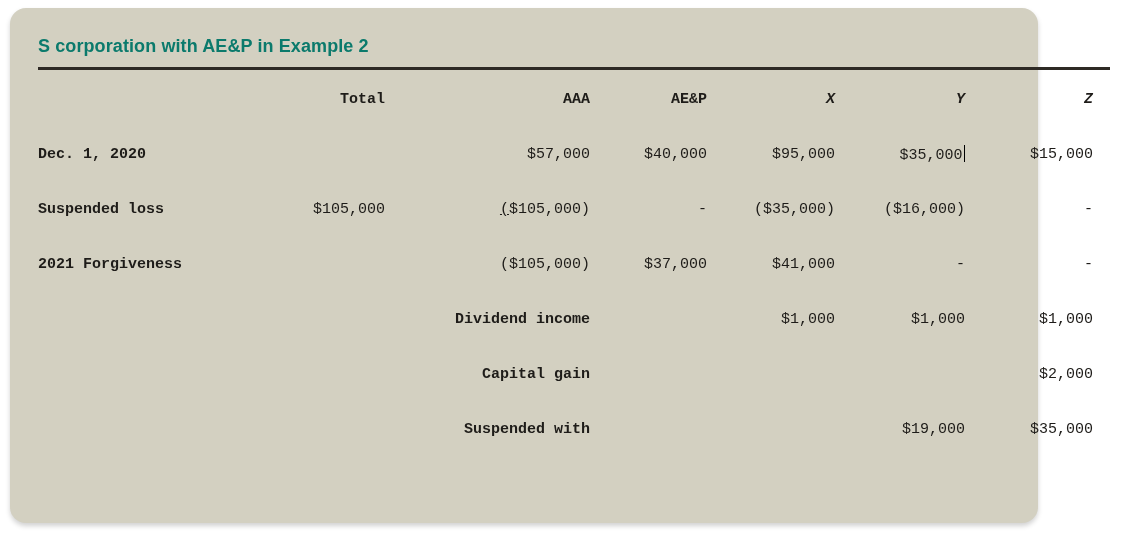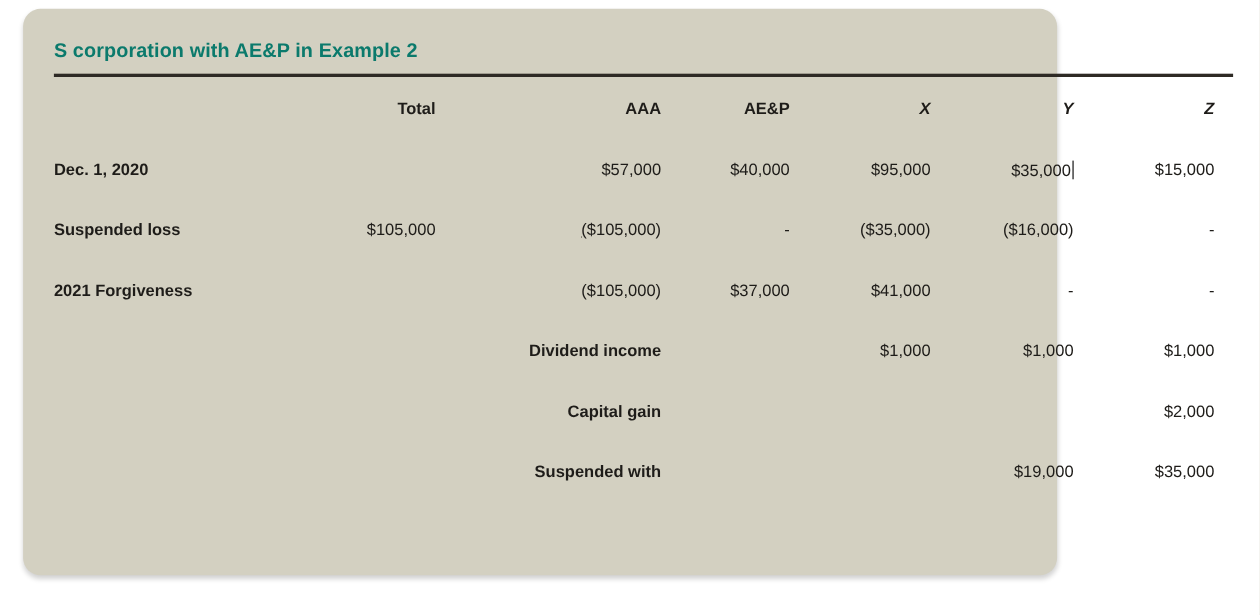--- a/index.html
+++ b/index.html
@@ -7,26 +7,25 @@
     padding: 0;
     width: 1145px;
     height: 559px;
     background: #ffffff;
     font-family: "Liberation Sans", sans-serif;
   }
   .card {
     position: absolute;
     left: 10px;
     top: 8px;
-    width: 940px;
+    width: 1028px;
     height: 515px;
     background: var(--card-bg, #d3d0c1);
     border-radius: 16px;
     box-shadow: 0 3px 5px rgba(0,0,0,0.18);
-    margin-left: 11px;
   }
   .title {
     position: absolute;
     left: 28px;
     top: 28px;
     margin: 0;
     font-size: 18px;
     font-weight: bold;
     color: var(--title-color, #0b7a6c);
     letter-spacing: 0.1px;
@@ -41,20 +40,21 @@
   }
   table.grid {
     position: absolute;
     left: 28px;
     top: 63px;
     width: 1072px;
     border-collapse: collapse;
     table-layout: fixed;
     color: var(--text-color, #1e1c19);
     font-size: 15px;
+    font-family: Liberation Mono, monospace;
   }
   table.grid th {
     height: 56px;
     padding: 0;
     text-align: right;
     vertical-align: middle;
     font-weight: bold;
   }
   table.grid td {
     height: 55px;

